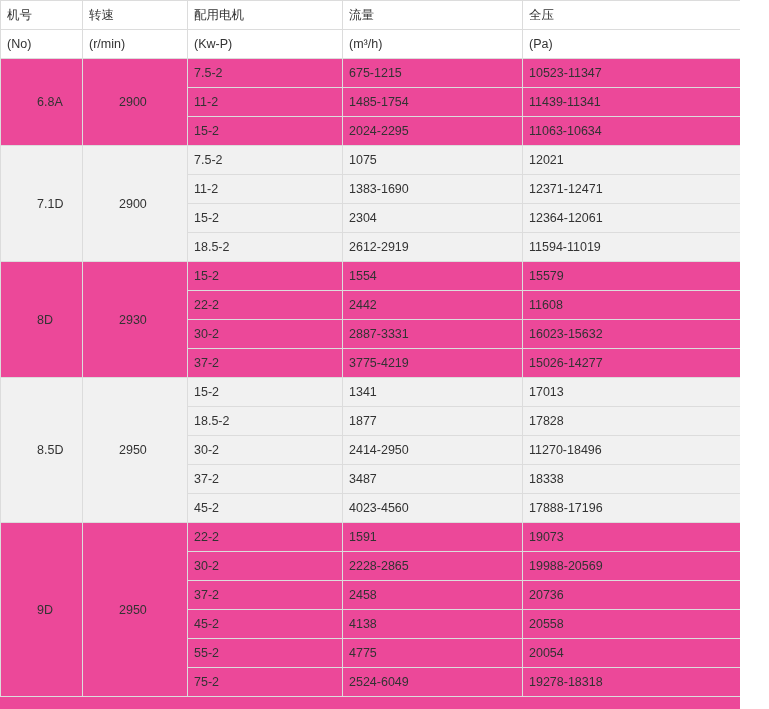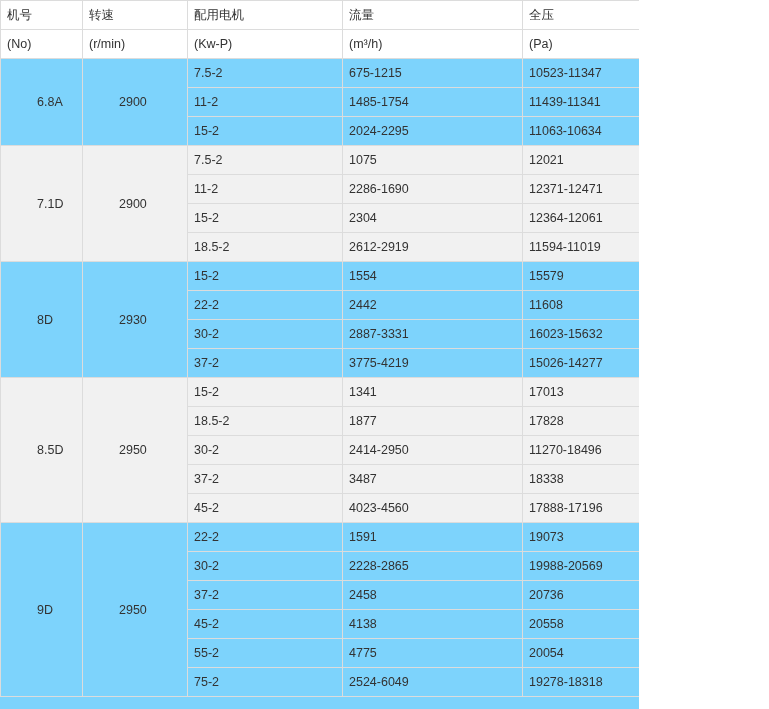--- a/index.html
+++ b/index.html
@@ -7,24 +7,24 @@
     padding: 0;
     background: #ffffff;
   }
   body {
     font-family: "Liberation Sans", sans-serif;
     font-size: 12.5px;
     color: #333333;
     -webkit-font-smoothing: antialiased;
   }
   .sheet {
-    width: 639px;
+    width: 740px;
     height: 709px;
     box-sizing: border-box;
-    background: #7dd3fc;
+    background: #ec4899;
     overflow: hidden;
   }
   table.spec {
     border-collapse: collapse;
     width: 769px;
     table-layout: fixed;
   }
   table.spec col.c0 { width: 82px; }
   table.spec col.c1 { width: 105px; }
   table.spec col.c2 { width: 155px; }
@@ -101,21 +101,21 @@
         </tr>
         <tr>
           <td class="grp shaded" rowspan="4">7.1D</td>
           <td class="grp shaded" rowspan="4">2900</td>
           <td class="shaded">7.5-2</td>
           <td class="shaded">1075</td>
           <td class="shaded">12021</td>
         </tr>
         <tr>
           <td class="shaded">11-2</td>
-          <td class="shaded">2286-1690</td>
+          <td class="shaded">1383-1690</td>
           <td class="shaded">12371-12471</td>
         </tr>
         <tr>
           <td class="shaded">15-2</td>
           <td class="shaded">2304</td>
           <td class="shaded">12364-12061</td>
         </tr>
         <tr>
           <td class="shaded">18.5-2</td>
           <td class="shaded">2612-2919</td>

